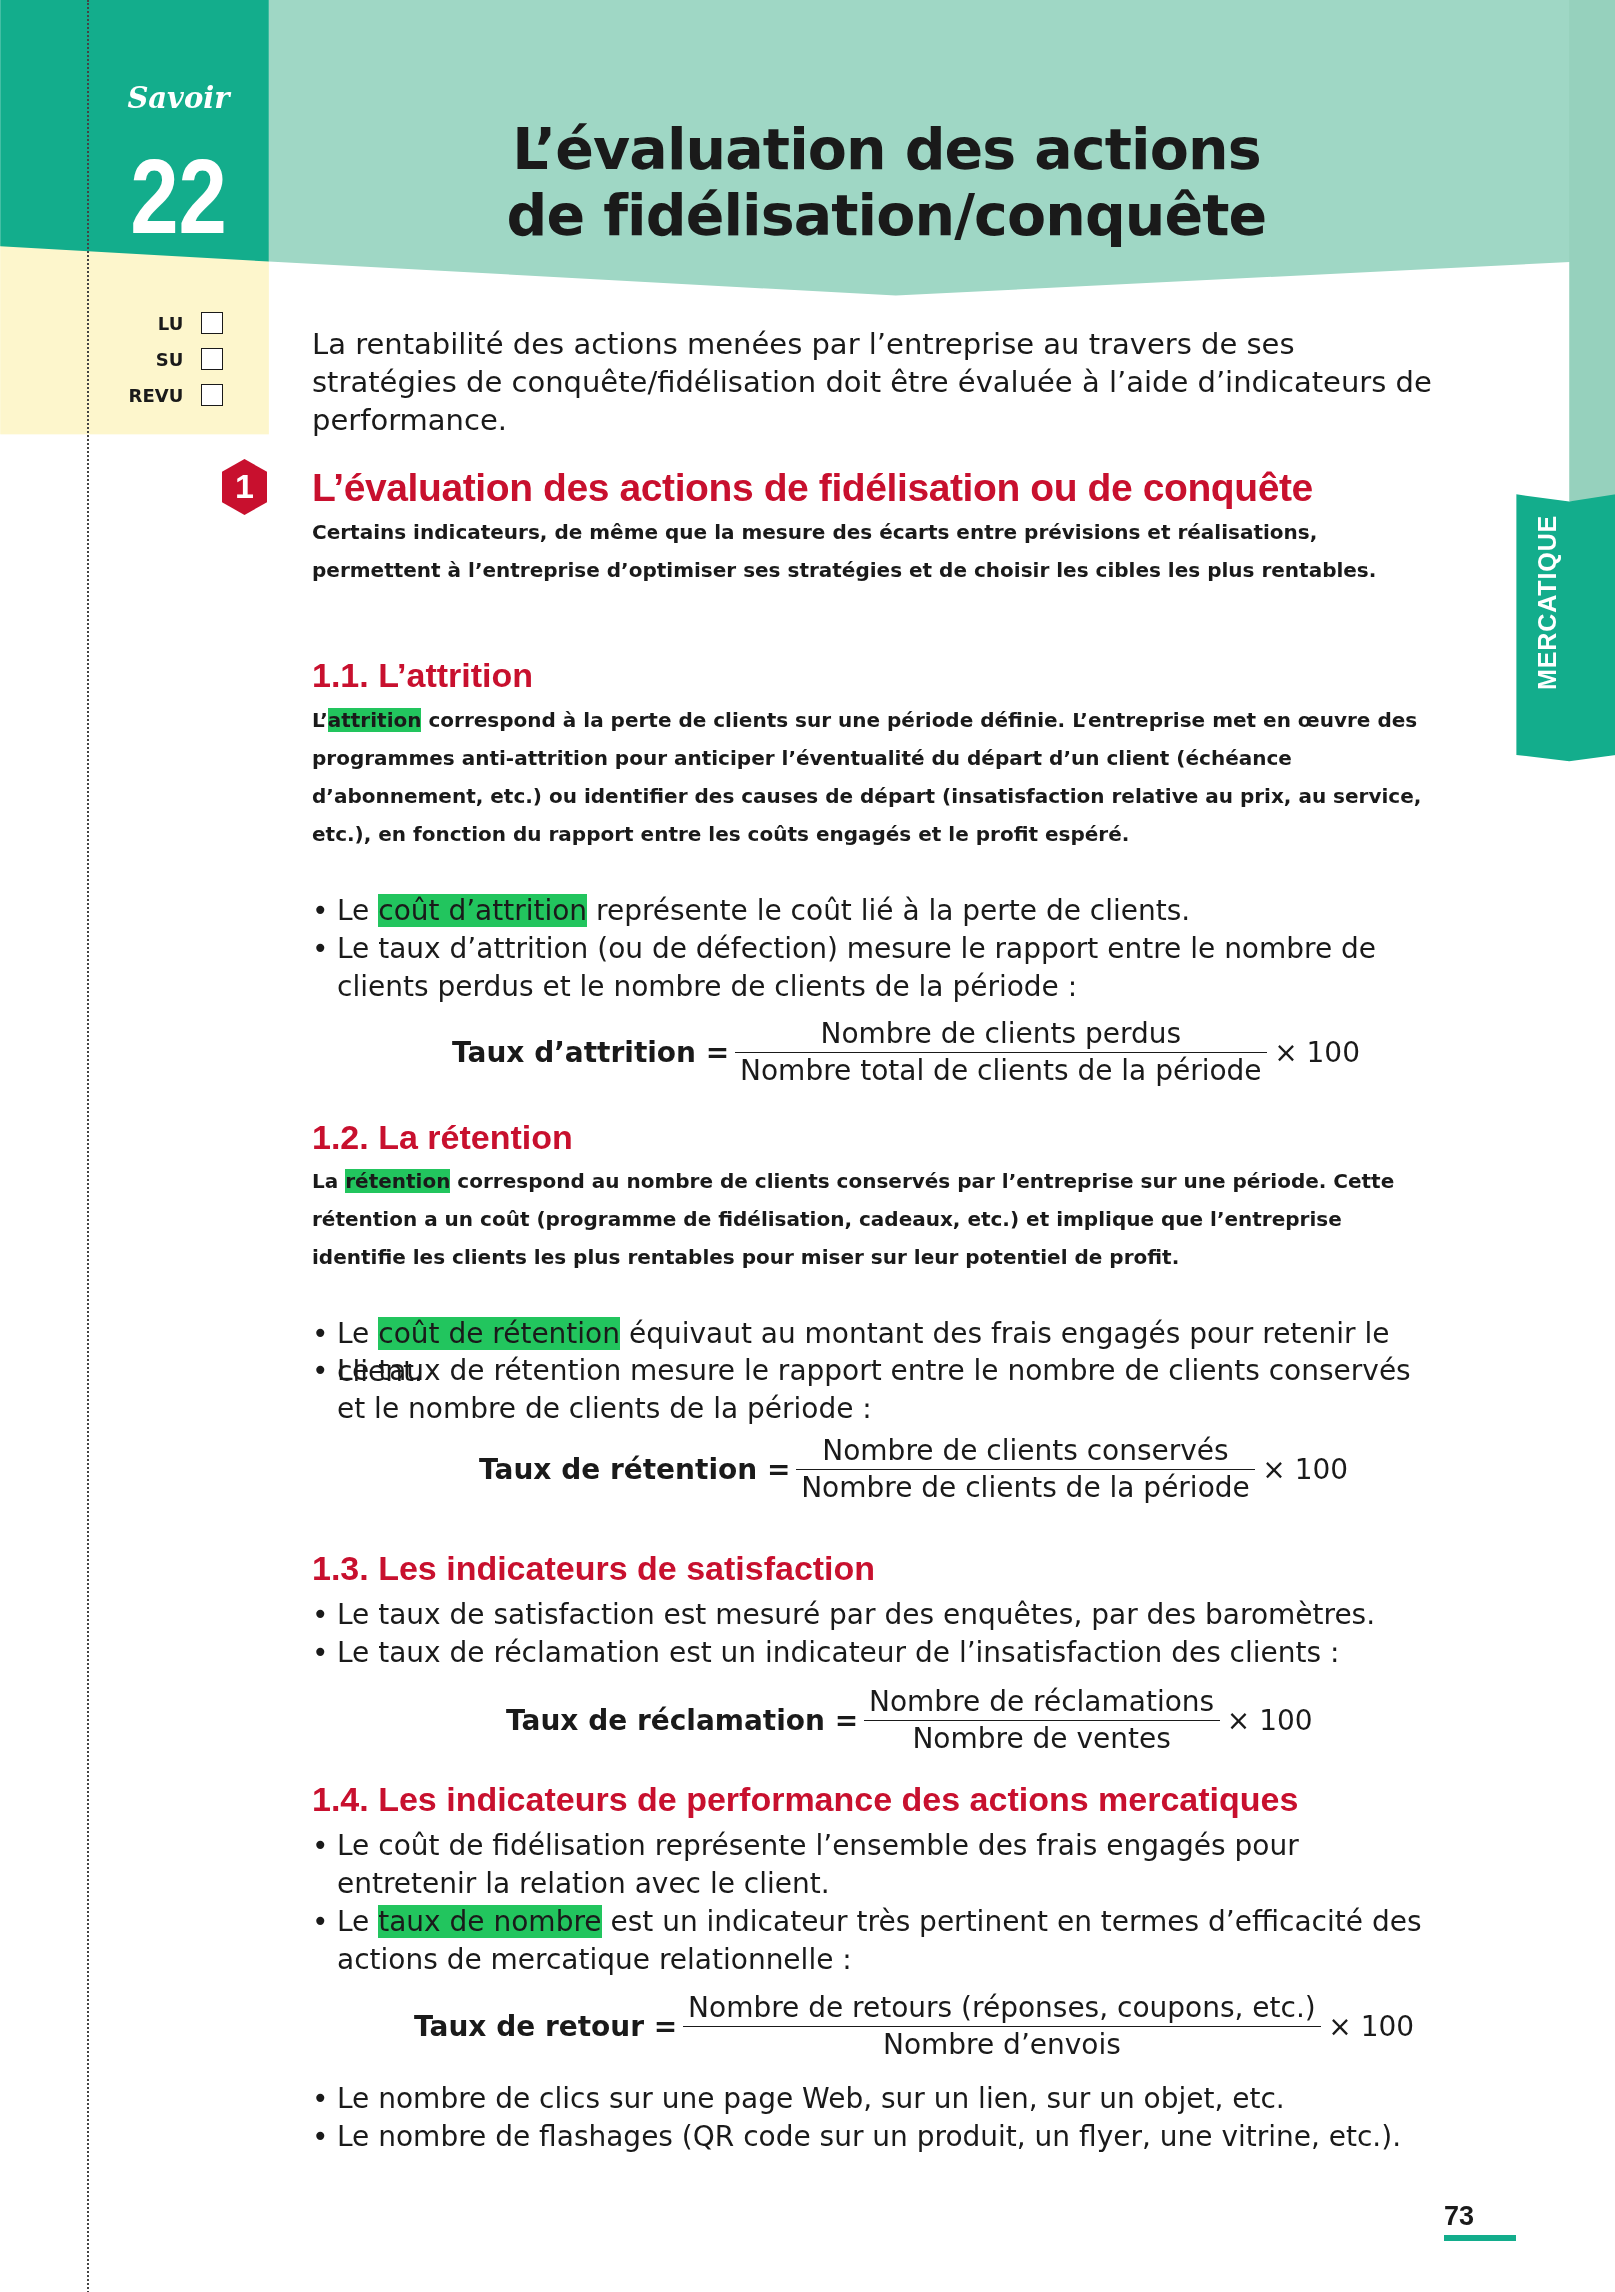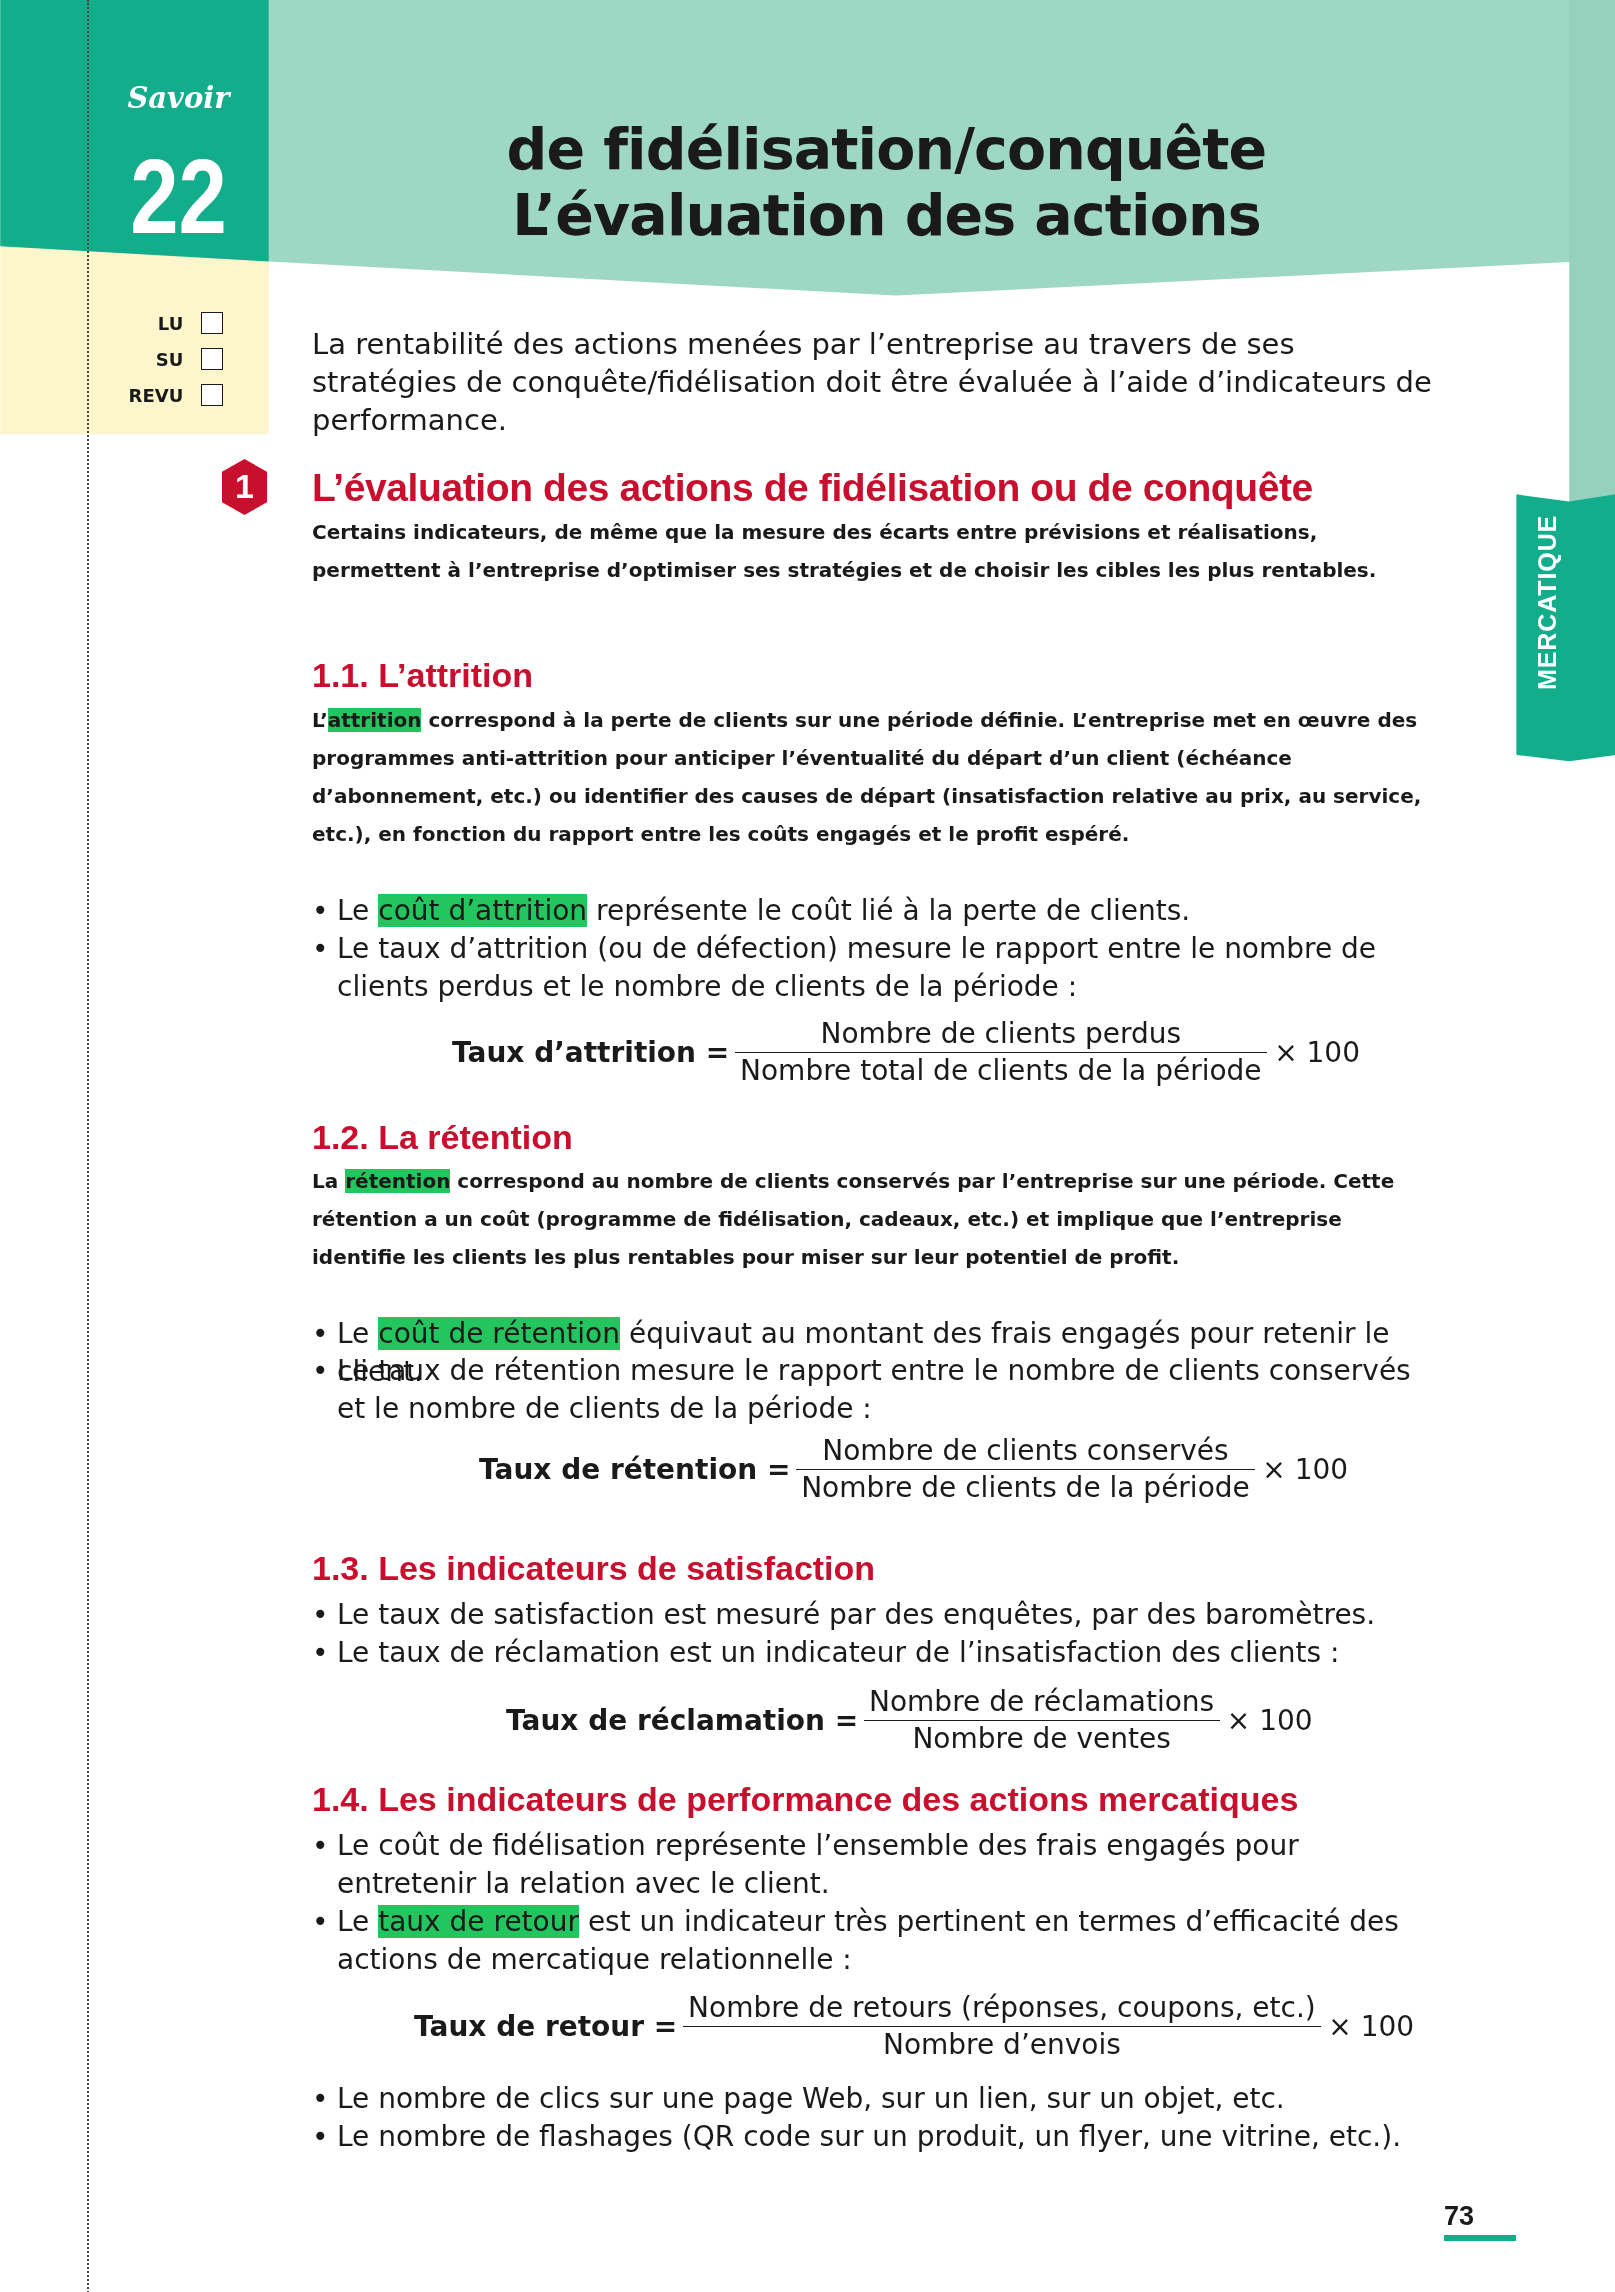--- a/index.html
+++ b/index.html
@@ -74,22 +74,22 @@
 
   <polygon points="1693,552 1752,560 1804,552 1804,843 1752,850 1693,843" fill="#13ad8c"></polygon>
 </svg>
 
 <div class="dotline"></div>
 
 <div class="abs savoir-label">Savoir</div>
 <div class="abs savoir-num">22</div>
 
 <div class="abs title">
+  <div>L’évaluation des actions</div>
   <div>de fidélisation/conquête</div>
-  <div>L’évaluation des actions</div>
 </div>
 
 <div class="abs checks">
   <div class="chk-row">
     <span class="chk-label">LU</span>
     <span class="chk-box"></span>
   </div>
   <div class="chk-row">
     <span class="chk-label">SU</span>
     <span class="chk-box"></span>
@@ -147,21 +147,21 @@
   <span class="frac">
     <span class="num">Nombre de réclamations</span>
     <span class="bar"></span>
     <span class="den">Nombre de ventes</span>
   </span>
   <span class="f-mult">× 100</span>
 </div>
 
 <div class="sub" style="top:1780px">1.4. Les indicateurs de performance des actions mercatiques</div>
 <div class="bl" style="top:1827px">Le coût de fidélisation représente l’ensemble des frais engagés pour entretenir la relation avec le client.</div>
-<div class="bl" style="top:1903px"><span>Le </span><span class="hl">taux de retour</span><span> est un indicateur très pertinent en termes d’efficacité des actions de mercatique relationnelle :</span></div>
+<div class="bl" style="top:1903px"><span>Le </span><span class="hl">taux de nombre</span><span> est un indicateur très pertinent en termes d’efficacité des actions de mercatique relationnelle :</span></div>
 <div class="formula" style="left:414px;top:1990px">
   <span class="f-lhs">Taux de retour =</span>
   <span class="frac">
     <span class="num">Nombre de retours (réponses, coupons, etc.)</span>
     <span class="bar"></span>
     <span class="den">Nombre d’envois</span>
   </span>
   <span class="f-mult">× 100</span>
 </div>
 <div class="bl" style="top:2080px">Le nombre de clics sur une page Web, sur un lien, sur un objet, etc.</div>

